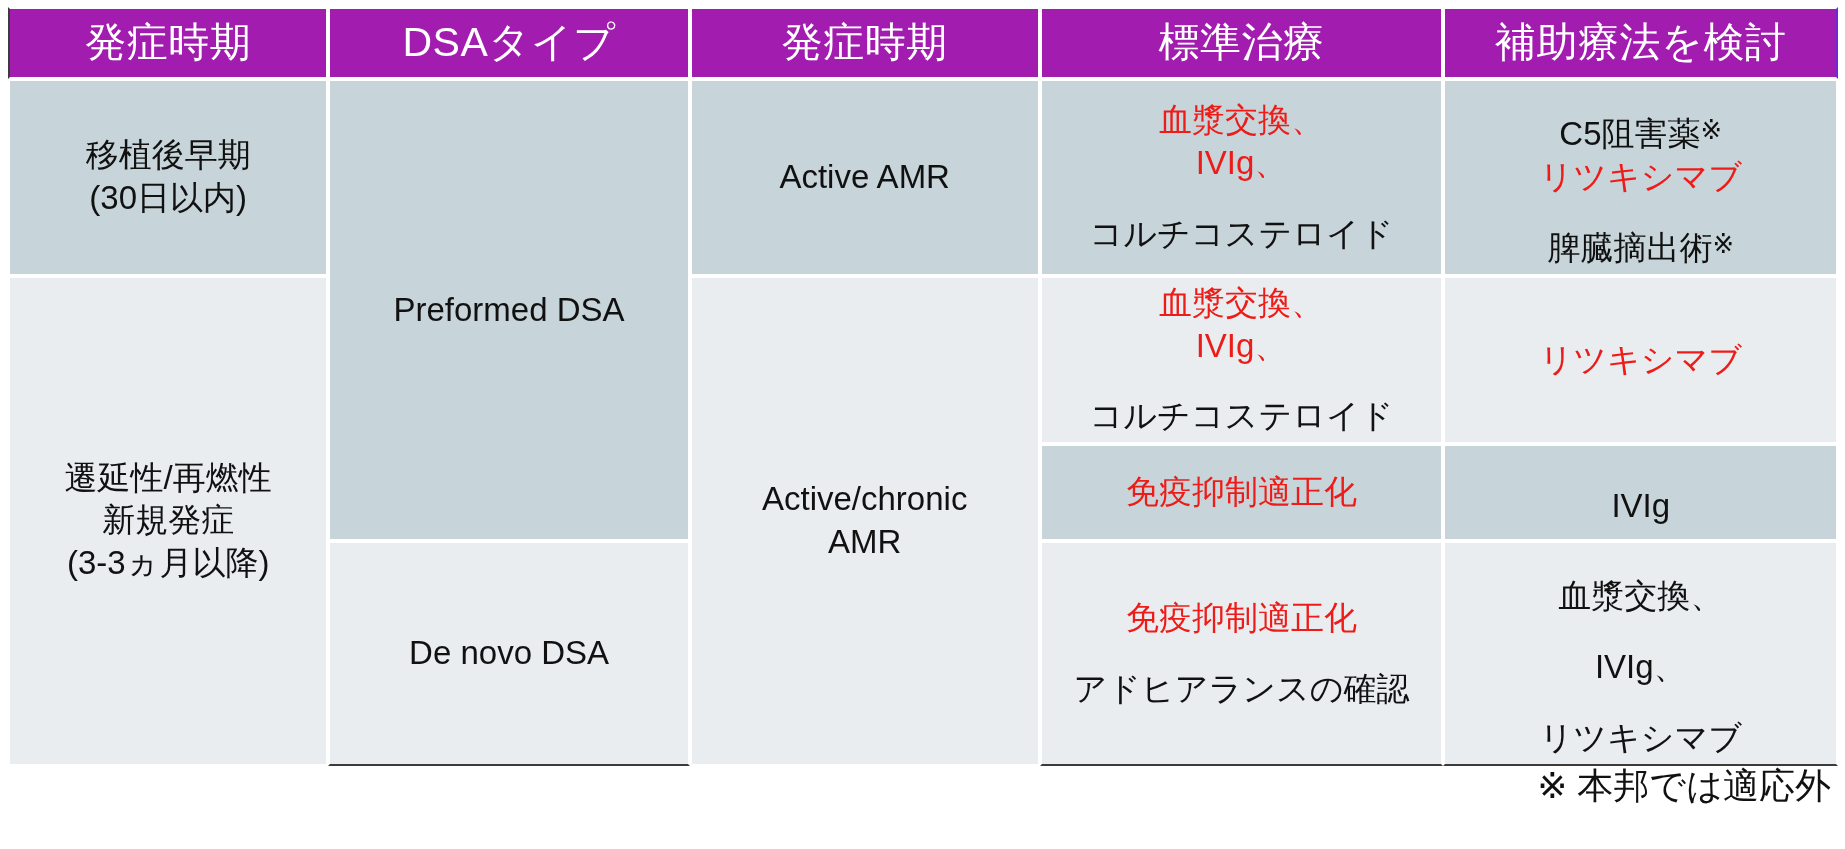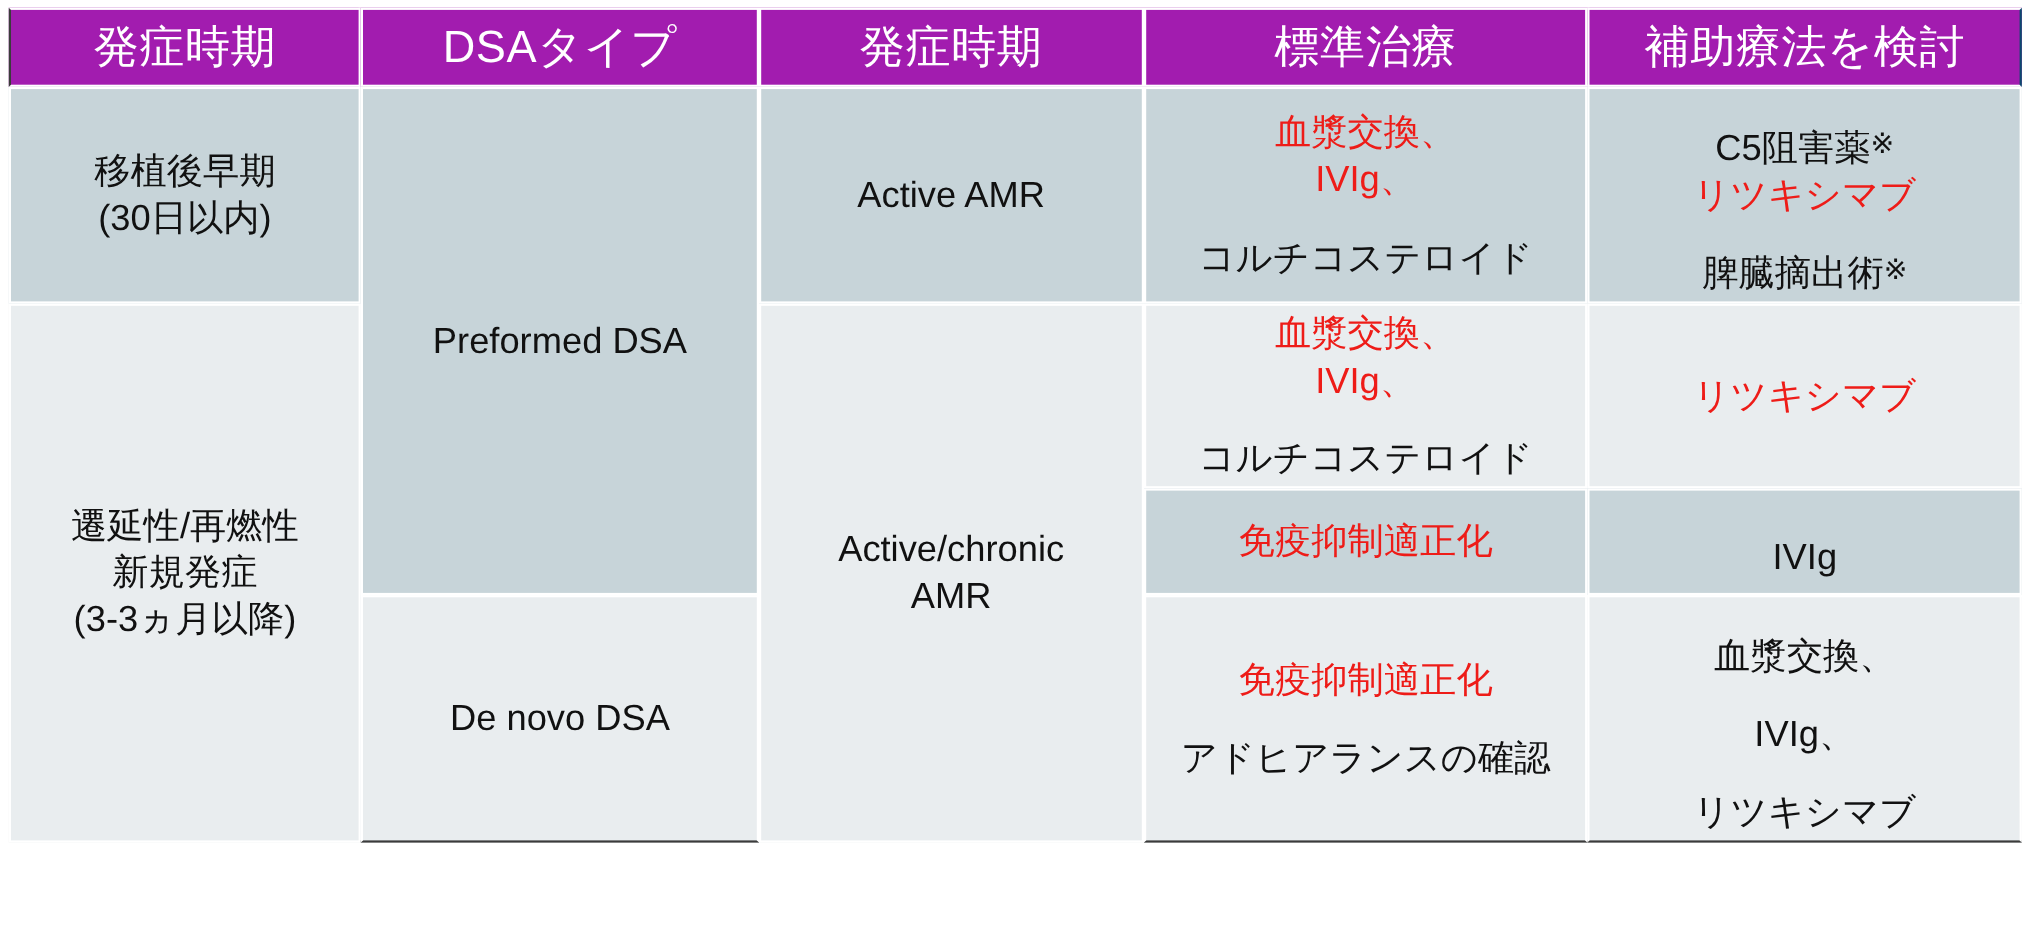--- a/index.html
+++ b/index.html
@@ -56,21 +56,21 @@
     background: #a21caf;
     color: #ffffff;
     font-size: 41px;
     height: 72px;
     border-top: 2px solid #3b3b3b;
     border-left-color: #ffffff;
     border-right-color: #ffffff;
     letter-spacing: 0.5px;
   }
   thead th.first { border-left: 2px solid #3b3b3b; }
-  thead th.last  { border-right: 2px solid #0c4a6e; }
+  thead th.last  { border-right: 2px solid #6d28d9; }
 
   
   td.tone-dark  { background: #C7D4D9; }
   td.tone-light { background: #E9EDEF; }
 
   td.cell {
     color: #111111;
     font-size: 33px;
   }
   td.cell.big { font-size: 33px; }
@@ -183,14 +183,15 @@
         </td>
         <td class="cell tone-light edge-right">
           <span class="ln blk">血漿交換、</span>
           <span class="ln blk">IVIg、</span>
           <span class="ln blk">リツキシマブ</span>
         </td>
       </tr>
     </tbody>
   </table>
 
+  <div class="footnote">※ 本邦では適応外</div>
 
 </div>
 
 </body></html>

